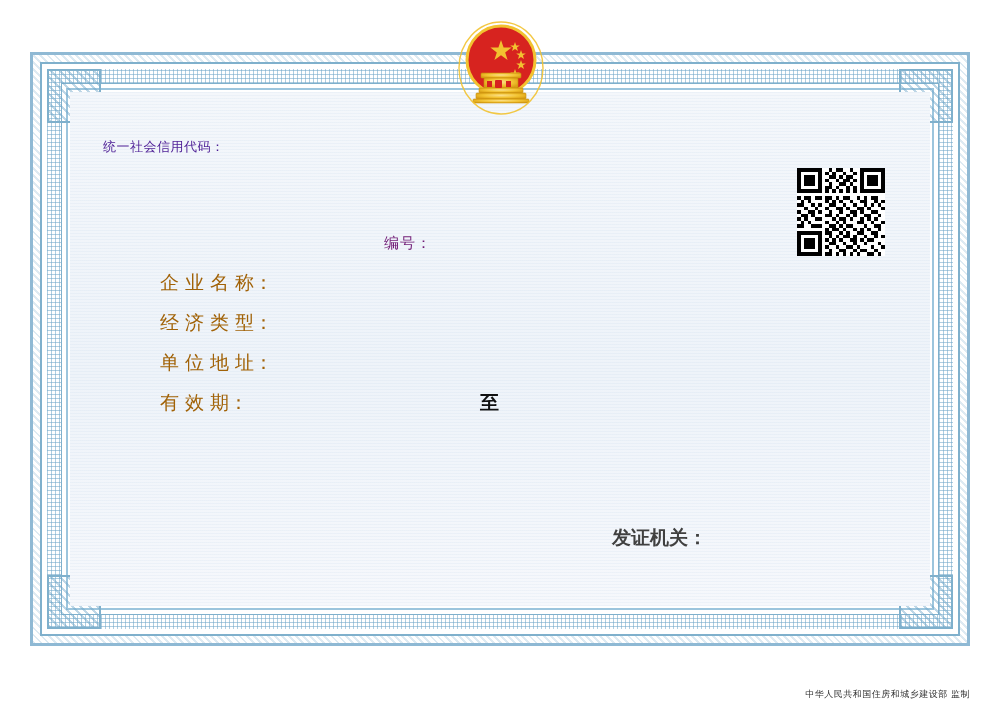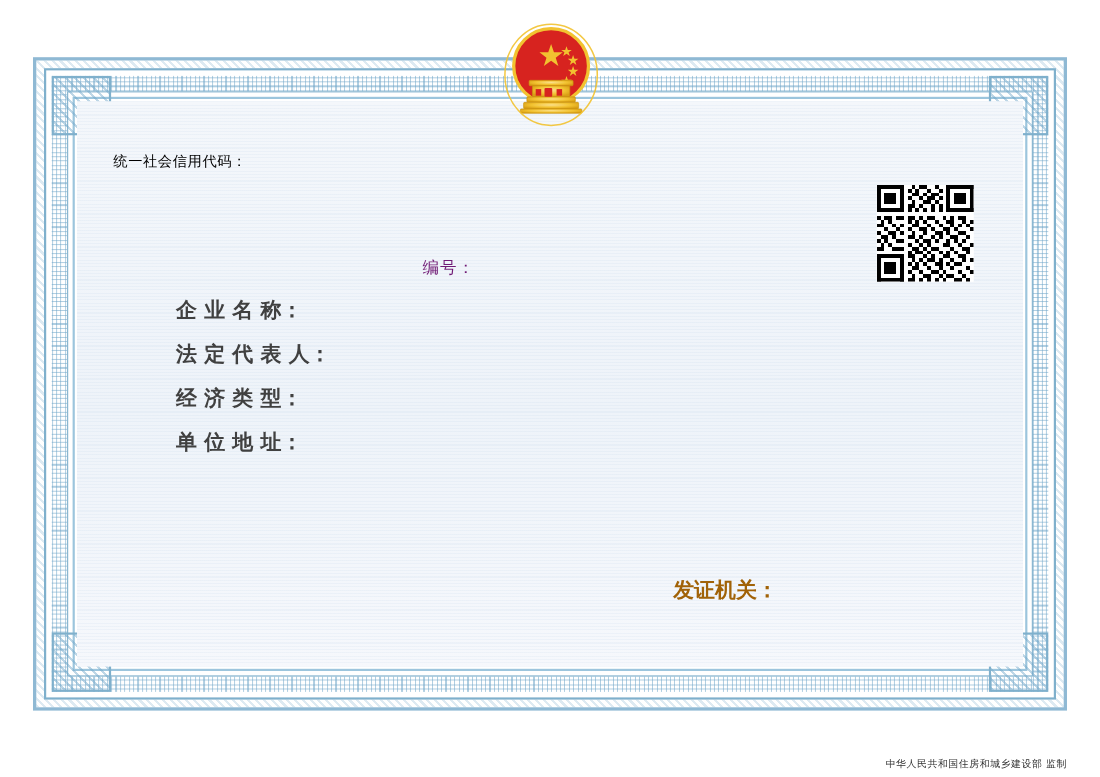--- a/index.html
+++ b/index.html
@@ -129,21 +129,21 @@
     position: absolute;
     left: 455px; top: 18px;
     width: 92px; height: 100px;
   }
 
   
   .usci-label {
     position: absolute;
     left: 103px; top: 138px;
     font-size: 13px;
-    color: #000000;
+    color: #4c1d95;
     letter-spacing: 0.5px;
     white-space: nowrap;
   }
 
   .cert-title {
     position: absolute;
     left: 0; top: 168px;
     width: 1000px;
     text-align: center;
     font-family: "DejaVu Sans", "Liberation Sans", sans-serif;
@@ -181,22 +181,22 @@
   .row {
     position: relative;
     height: 40px;
     line-height: 40px;
     white-space: nowrap;
   }
   .row .lbl {
     display: inline-block;
     width: 165px;
     font-size: 19px;
-    color: #404040;
-    font-weight: bold;
+    color: #a16207;
+    font-weight: normal;
     font-family: "DejaVu Sans", "Liberation Sans", sans-serif;
   }
   .row .val {
     display: inline-block;
     font-size: 17px;
     color: #111;
   }
   .row .to {
     position: absolute;
     left: 320px;
@@ -209,21 +209,21 @@
   .issuer-block {
     position: absolute;
     left: 612px; top: 516px;
     width: 330px;
   }
   .issuer-row {
     height: 42px;
     line-height: 42px;
     white-space: nowrap;
     font-size: 19px;
-    color: #a16207;
+    color: #404040;
     font-weight: bold;
     font-family: "DejaVu Sans", "Liberation Sans", sans-serif;
   }
   .issuer-row .ymd {
     display: inline-block;
     margin-left: 52px;
     letter-spacing: 34px;
     font-weight: bold;
   }
 
@@ -478,31 +478,32 @@
       <rect x="23" y="24" width="1" height="1"></rect>
     </g>
   </svg>
 
   <div class="rows">
     <div class="row">
       <span class="lbl">企 业 名 称：</span>
       <span class="val"></span>
     </div>
     <div class="row">
-      <span class="lbl">法 定 代 表 人：</span>
-      <span class="val"></span>
-    </div>
-    <div class="row">
       <span class="lbl">经 济 类 型：</span>
       <span class="val"></span>
     </div>
     <div class="row">
       <span class="lbl">单 位 地 址：</span>
       <span class="val"></span>
     </div>
+    <div class="row">
+      <span class="lbl">有    效    期：</span>
+      <span class="val"></span>
+      <span class="to">至</span>
+    </div>
   </div>
 
   <div class="issuer-block">
     <div class="issuer-row">
       <span>发证机关：</span>
       <span></span>
     </div>
   </div>
 
   <div class="footnote">中华人民共和国住房和城乡建设部  监制</div>

